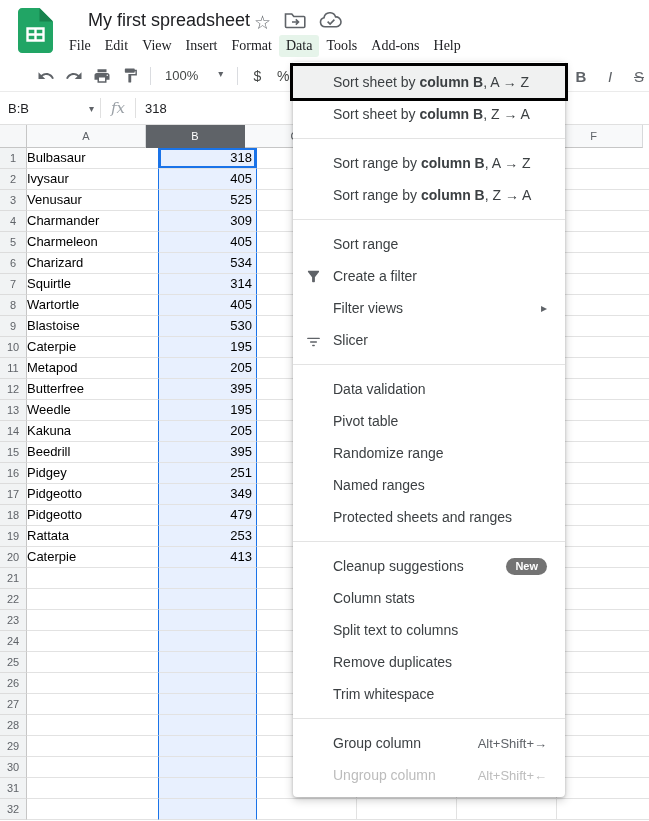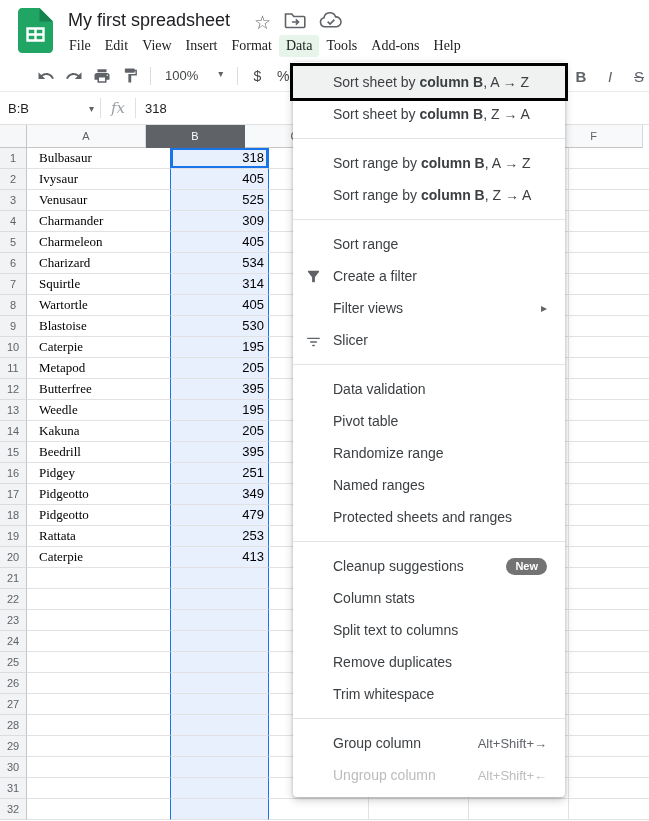--- a/index.html
+++ b/index.html
@@ -3,21 +3,21 @@
 <meta charset="utf-8">
 <style>
   * { margin:0; padding:0; box-sizing:border-box; }
   html,body { background:#fff; }
   body { font-family:"Liberation Sans", sans-serif; }
   .app { position:relative; width:649px; height:821px; overflow:hidden; background:#fff; }
 
   
   .hdr { position:absolute; top:0; left:0; right:0; height:60px; background:#fff; }
   .logo { position:absolute; left:18px; top:8px; }
-  .title { position:absolute; left:68px; top:10px; font-size:18px; color:#202124; white-space:nowrap; }
+  .title { position:absolute; left:88px; top:10px; font-size:18px; color:#202124; white-space:nowrap; }
   .doc-icons { position:absolute; left:254px; top:11px; height:22px; display:flex; gap:13px; align-items:center; color:#5f6368; }
   .star { font-size:19px; line-height:1; color:#5f6368; }
   .menubar { position:absolute; left:62px; top:35px; display:flex; font-size:14px; color:#202124;font-family:Liberation Serif, serif; }
   .mb-item { padding:3px 7px; border-radius:3px; cursor:pointer; white-space:nowrap; }
   .mb-item.active { background:#e6f4ea; }
 
   
   .toolbar { position:absolute; top:60px; left:0; right:0; height:32px; border-bottom:1px solid #ebebeb;
              display:flex; align-items:center; padding-left:32px; color:#5f6368; }
   .tb-btn { width:28px; height:24px; display:flex; align-items:center; justify-content:center; flex:none; cursor:pointer; }
@@ -46,21 +46,21 @@
   .corner { width:27px; flex:none; background:#f6f7f8; border-right:1px solid #c6c6c6; border-bottom:1px solid #c6c6c6; }
   .col-h { flex:none; background:#f8f9fa; border-right:1px solid #d7d9db; border-bottom:1px solid #c6c6c6;
            color:#5f6368; font-size:11px; display:flex; align-items:center; justify-content:center; cursor:pointer; }
   .col-h.sel { background:#5f6368; color:#fff; border-color:#5f6368; }
   .w-A { width:119px; } .w-B { width:99px; } .w-C { width:100px; } .w-D { width:100px; } .w-E { width:100px; } .w-F { width:98px; }
   .gutter { width:6px; flex:none; background:#fff; }
   .row { display:flex; height:21px; }
   .rh { width:27px; flex:none; background:#f1f3f4; border-right:1px solid #c6c6c6; border-bottom:1px solid #dcdcdc;
         font-size:11px; color:#5f6368; display:flex; align-items:center; justify-content:center; cursor:pointer; }
   .c { flex:none; font-size:13px; color:#000; line-height:20px; border-bottom:1px solid #e2e2e2; cursor:cell; overflow:hidden; white-space:nowrap; }
-  .c.a { width:143px; padding-left:12px;font-family:Liberation Serif, serif; }
+  .c.a { width:131px; padding-left:0; }
   .c.b { width:99px; text-align:right; padding-right:4px; background:#e8f0fe;
          border-left:1px solid #1a73e8; border-right:1px solid #1a73e8; }
   .c.b.active { box-shadow:inset 0 0 0 2px #1a73e8; }
   .c.x { border-right:1px solid #e2e2e2; }
   .c.w-F { width:98px; }
 
   
   .dmenu { position:absolute; left:293px; top:62px; width:272px; background:#fff; padding:4px 0 6px;
            border-radius:0 0 4px 4px; box-shadow:0 1px 3px rgba(0,0,0,.2), 0 3px 10px rgba(0,0,0,.2); z-index:10; }
   .mi { height:32px; display:flex; align-items:center; font-size:14px; color:#3c4043; padding-right:18px;

